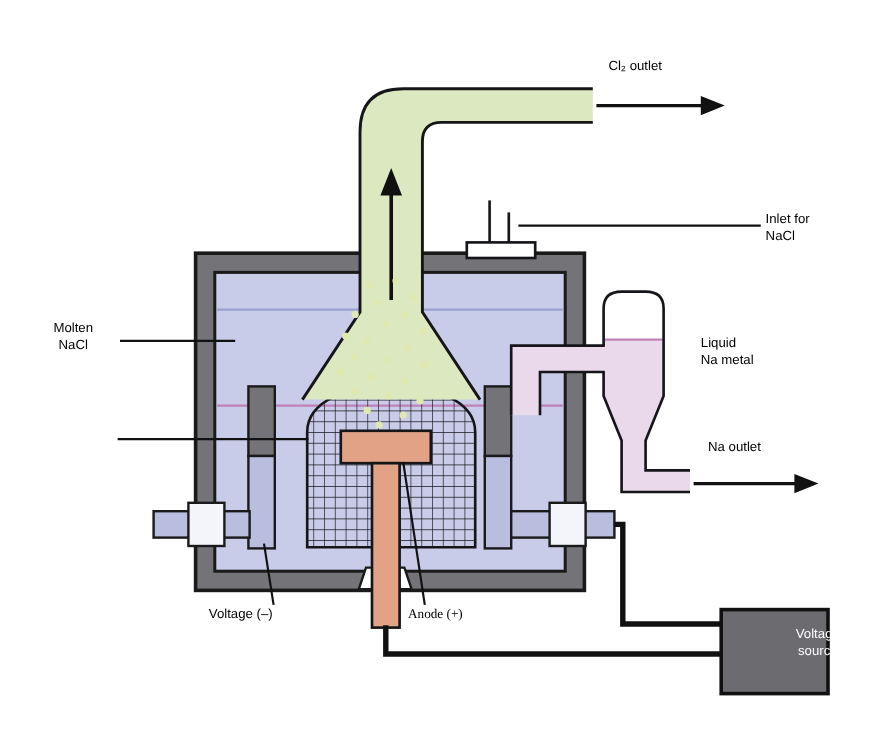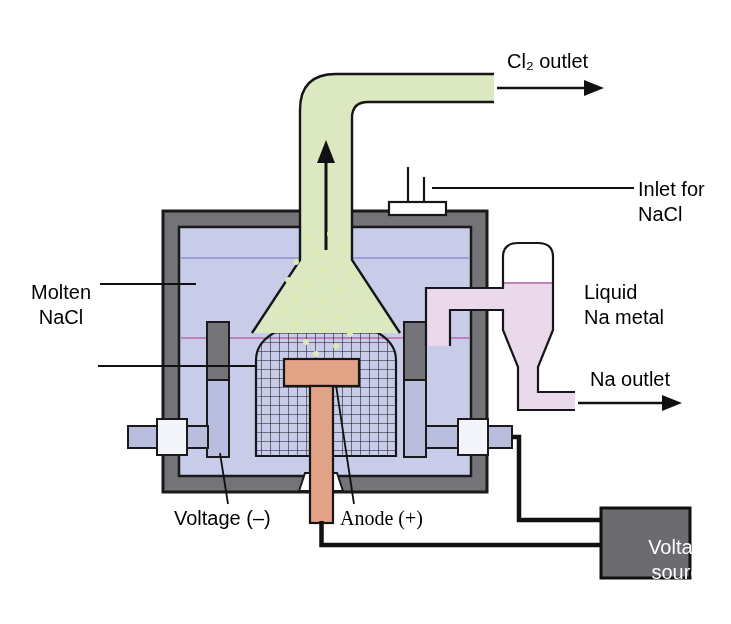--- a/index.html
+++ b/index.html
@@ -2,24 +2,24 @@
 <html><head>
 <meta charset="utf-8">
 <style>
   html,body{margin:0;padding:0;background:#fff;}
   .stage{
     position:relative;width:731px;height:624px;background:#ffffff;
     font-family:"Liberation Sans","DejaVu Sans",sans-serif;overflow:hidden;
   }
   .stage svg{position:absolute;left:0;top:0;}
   .lbl{
-    position:absolute;font-size:20px;line-height:1.25;color:#000;
+    position:absolute;font-size:11px;line-height:1.25;color:#000;
     white-space:pre-line;
   }
-  .lbl.center{text-align:center;margin-top:12px;}
+  .lbl.center{text-align:center;}
   .lbl.white{color:#ffffff;}
 </style>
 </head>
 <body>
 
 <div class="stage">
 
   <svg width="731" height="624" viewBox="0 0 731 624">
     <defs>
       <pattern id="mesh" width="9" height="9" patternUnits="userSpaceOnUse">

